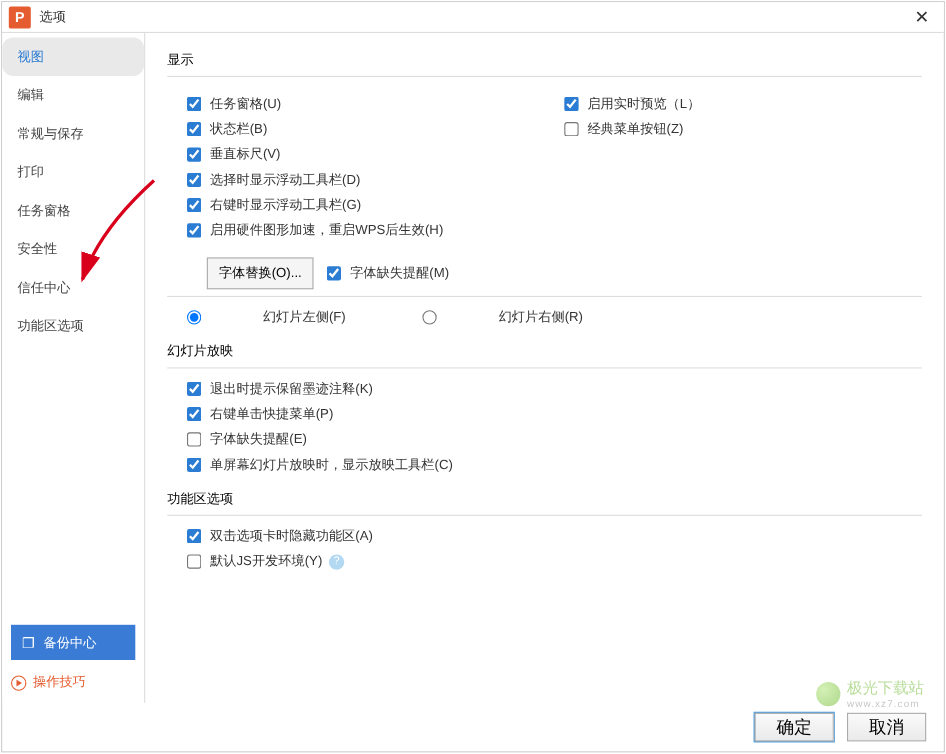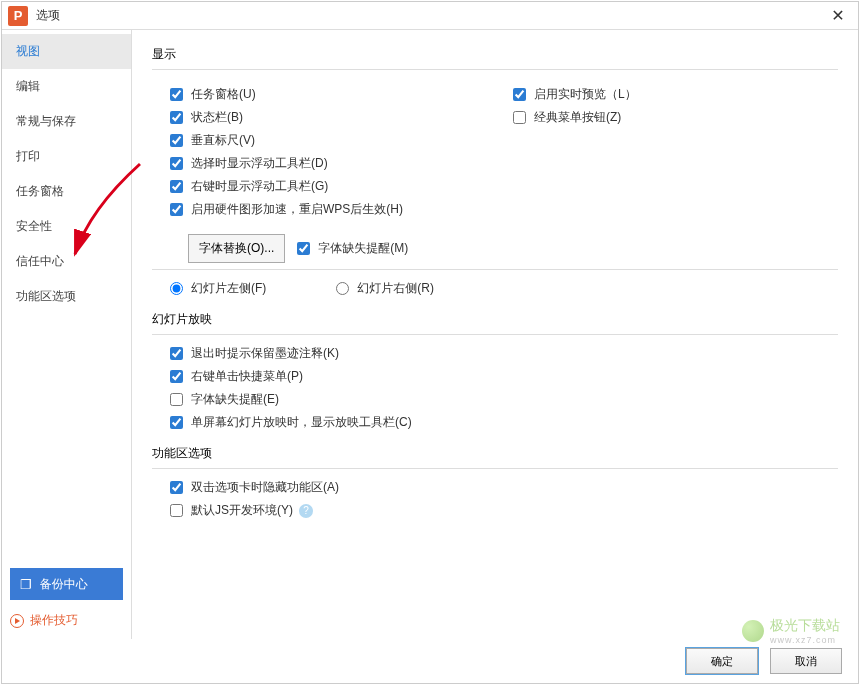--- a/index.html
+++ b/index.html
@@ -5,43 +5,43 @@
 * { box-sizing: border-box; margin: 0; padding: 0; }
 body { font-family: "Microsoft YaHei", "SimSun", sans-serif; font-size: 12px; color: #333; background: #fff; width: 860px; height: 685px; position: relative; }
 .dialog { width: 858px; height: 683px; border: 1px solid #ccc; margin: 1px; display: flex; flex-direction: column; position: relative; }
 .titlebar { height: 28px; display: flex; align-items: center; border-bottom: 1px solid #ddd; background: #fff; }
 .app-icon { width: 20px; height: 20px; background: #e45c30; margin: 0 8px 0 6px; display: flex; align-items: center; justify-content: center; border-radius: 2px; }
 .app-icon span { color: #fff; font-weight: bold; font-size: 13px; }
 .title-text { font-size: 12px; }
 .close-btn { margin-left: auto; width: 40px; height: 28px; display: flex; align-items: center; justify-content: center; font-size: 16px; cursor: pointer; }
 .body { flex: 1; display: flex; overflow: hidden; }
 .sidebar { width: 130px; border-right: 1px solid #ddd; background: #fff; padding-top: 4px; display: flex; flex-direction: column; }
-.sidebar-item { padding: 9px 14px; cursor: pointer; color: #444; font-size: 12px; }
+.sidebar-item { padding: 9px 14px; cursor: pointer; color: #444; font-size: 12px; border-radius: 10px; }
 .sidebar-item.active { background: #e9e9e9; color: #2b7cd3; }
 .sidebar-spacer { flex: 1; }
 .backup-btn { margin: 8px; height: 32px; background: #3a7bd5; color: #fff; display: flex; align-items: center; padding: 0 10px; cursor: pointer; font-size: 12px; }
 .backup-btn .bicon { margin-right: 8px; font-size: 13px; }
 .tips-link { margin: 4px 8px 10px 8px; display: flex; align-items: center; color: #e45c30; font-size: 12px; cursor: pointer; }
 .tips-link .ticon { width: 14px; height: 14px; border: 1.5px solid #e45c30; border-radius: 50%; margin-right: 6px; position: relative; }
 .tips-link .ticon::after { content: ""; position: absolute; left: 4px; top: 3px; width: 0; height: 0; border-left: 5px solid #e45c30; border-top: 3px solid transparent; border-bottom: 3px solid transparent; }
 .content { flex: 1; padding: 12px 20px 12px 20px; overflow-y: auto; position: relative; }
 .section-title { font-size: 12px; color: #000000; margin-bottom: 6px; margin-top: 4px; }
 .sep { border: none; border-bottom: 1px solid #ddd; margin-bottom: 10px; }
 .row { display: flex; align-items: center; margin: 6px 0 6px 18px; }
 .two-col { display: flex; }
 .two-col .col { flex: 1; }
 .cb { display: flex; align-items: center; margin: 6px 0 6px 18px; cursor: pointer; }
 .cb input { margin-right: 8px; width: 13px; height: 13px; accent-color: #2b7cd3; }
-.rb { display: flex; align-items: center; cursor: pointer; }
+.rb { display: flex; align-items: center; cursor: pointer; gap: 48px; }
 .rb input { margin-right: 8px; width: 13px; height: 13px; }
 .rb + .rb { margin-left: 70px; }
 .btn-font { border: 1px solid #aaa; background: #f5f5f5; padding: 5px 10px; margin-left: 18px; cursor: pointer; font-size: 12px; }
 .help-icon { width: 14px; height: 14px; border-radius: 50%; background: #b3d9f2; color: #fff; font-size: 10px; display: inline-flex; align-items: center; justify-content: center; margin-left: 6px; }
 .footer { height: 44px; display: flex; align-items: center; justify-content: flex-end; padding: 0 16px; gap: 12px; }
-.btn { min-width: 72px; height: 26px; border: 1px solid #aaa; background: linear-gradient(#fafafa,#eaeaea); cursor: pointer; font-size: 11px; }
+.btn { min-width: 72px; height: 26px; border: 1px solid #aaa; background: linear-gradient(#fafafa,#eaeaea); cursor: pointer; font-size: 16px; }
 .btn.primary { box-shadow: 0 0 0 1px #5aa3e0; }
 .arrow { position: absolute; left: 68px; top: 157px; pointer-events: none; }
 .watermark { position: absolute; right: 18px; bottom: 38px; color: #7fc24a; opacity: .55; font-size: 14px; display: flex; align-items: center; pointer-events: none; }
 .watermark .wicon { width: 22px; height: 22px; border-radius: 50%; background: radial-gradient(circle at 30% 30%, #b0e67a, #6fb82f); margin-right: 6px; display: inline-block; }
 .watermark .sub { font-size: 9px; color: #999; display: block; letter-spacing: 1px; }
 </style>
 </head>
 <body>
 
 <div class="dialog">

